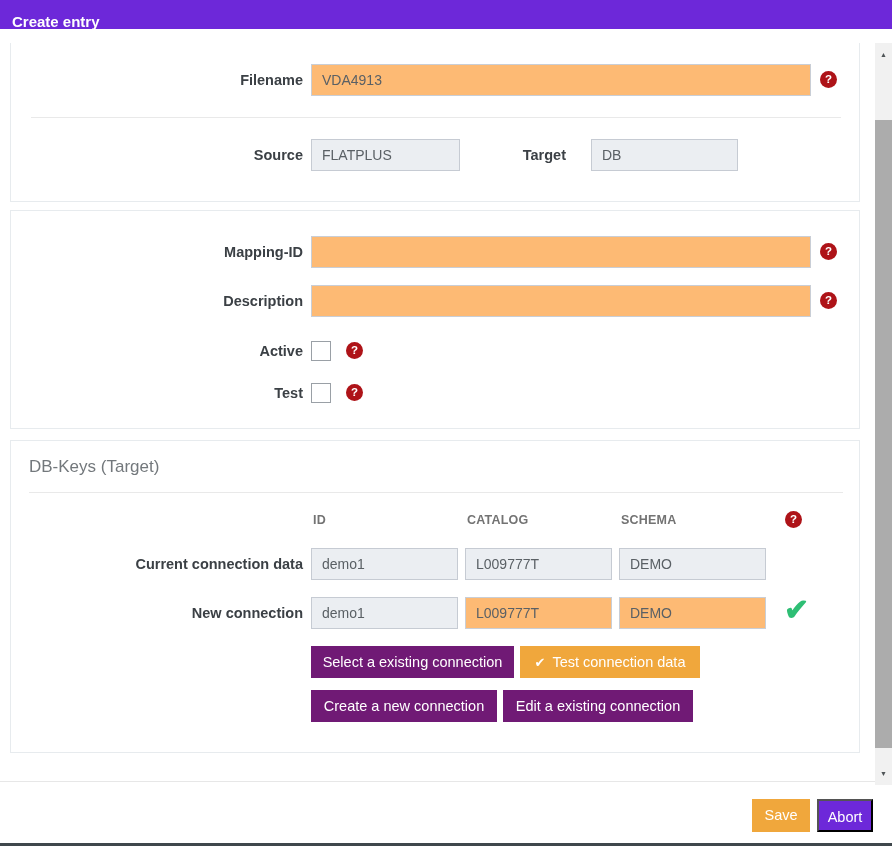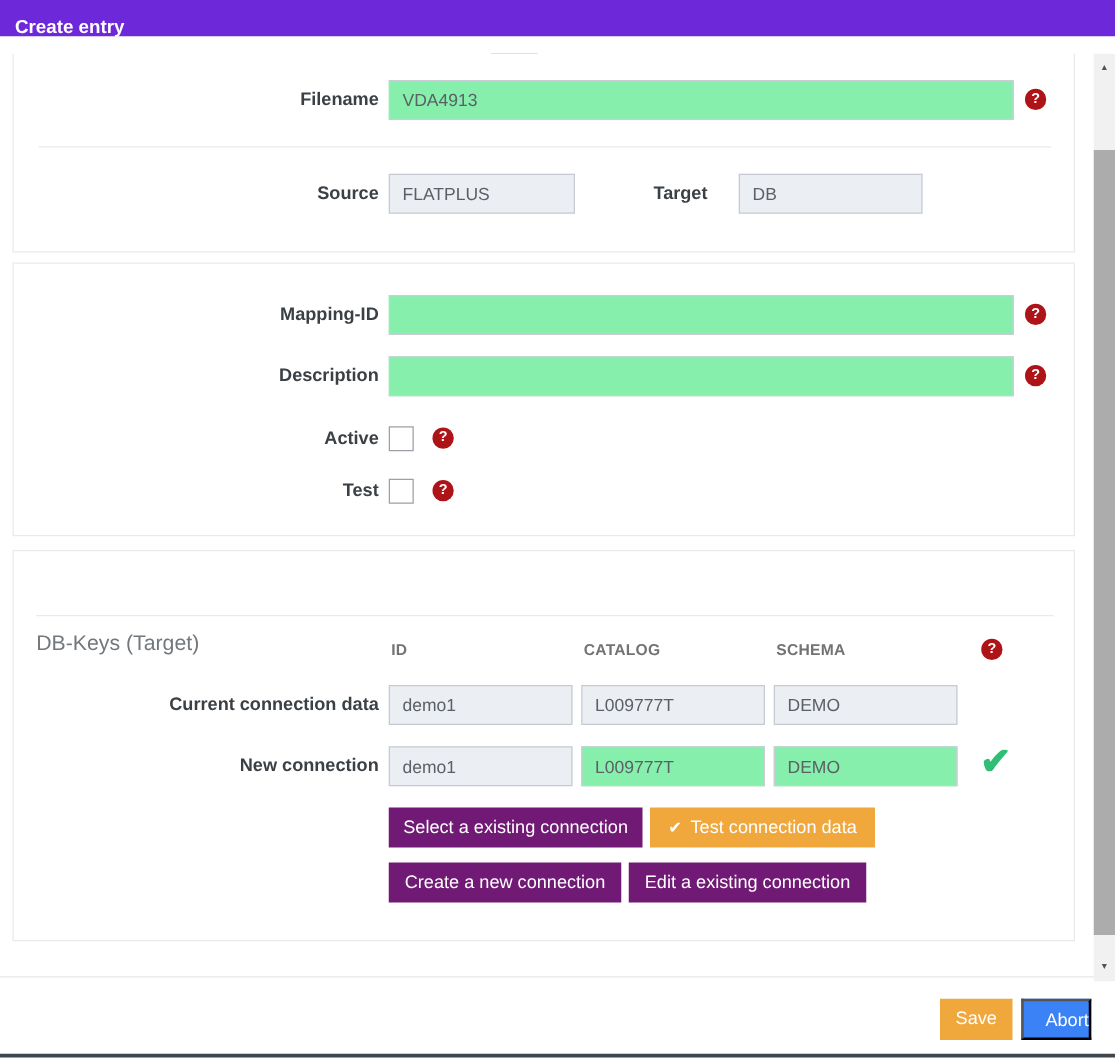--- a/index.html
+++ b/index.html
@@ -17,21 +17,21 @@
 
   
   .panel { position:absolute; left:10px; width:850px; background:#fff;
            border:1px solid #E7EBEE; }
   .panel1 { top:43px; height:159px; border-top:none; }
   .panel2 { top:210px; height:219px; }
   .panel3 { top:440px; height:313px; }
 
   .lbl { position:absolute; left:12px; width:280px; height:32px; line-height:32px;
          text-align:right; font-size:14.5px; font-weight:bold; color:#3B4045; }
-  .inp { position:absolute; height:32px; border:1px solid #C9CED6; background:#86efac;
+  .inp { position:absolute; height:32px; border:1px solid #C9CED6; background:#fdba74;
          font-family:inherit; font-size:14px; color:#5A6065; padding:0 10px; outline:none; }
   .inp.disabled { background:#EBEEF2; border-color:#C6CBD3; }
   .divider { position:absolute; border-top:1px solid #E9E9E9; height:0; }
   .help { position:absolute; width:17px; height:17px; border-radius:50%;
           background:#AE1318; color:#fff; font-size:11.5px; font-weight:bold;
           text-align:center; line-height:17px; cursor:pointer; }
   .cb { position:absolute; width:20px; height:20px; background:#fff;
         border:1px solid #9AA0A6; cursor:pointer; }
 
   .section-heading { position:absolute; font-size:17px; color:#73787C; }
@@ -45,21 +45,21 @@
          font-family:inherit; }
   .btn-gray { background:#701a75; }
   .btn-orange { background:#F0A73C; }
   .btn-icon { font-size:13px; margin-right:7px; }
 
   
   .footer-divider { position:absolute; left:0; top:781px; width:892px; height:1px;
                     background:#E7E7E7; }
   .btn-save { left:752px; top:799px; width:58px; height:33px; line-height:33px; }
   .btn-abort { position:absolute; left:817px; top:799px; width:56px; height:33px;
-               line-height:33px; text-align:right; background:#3b82f6; color:#fff;
+               line-height:33px; text-align:center; background:#6d28d9; color:#fff;
                font-size:14.5px; cursor:pointer; }
   .bottom-bar { position:absolute; left:0; top:843px; width:892px; height:3px;
                 background:#3F474C; }
 
   
   .scrollbar { position:absolute; left:875px; top:43px; width:17px; height:742px;
                background:#F1F1F1; }
   .scroll-arrow { position:absolute; left:0; width:17px; height:15px; text-align:center;
                   font-size:7px; line-height:15px; color:#4F5457; cursor:pointer; }
   .scroll-up { top:4px; }
@@ -102,21 +102,21 @@
     <div class="lbl" style="top:124px;">Active</div>
     <div class="cb" style="left:300px; top:130px;"></div>
     <div class="help" style="left:335px; top:131px;">?</div>
 
     <div class="lbl" style="top:166px;">Test</div>
     <div class="cb" style="left:300px; top:172px;"></div>
     <div class="help" style="left:335px; top:173px;">?</div>
   </div>
 
   <div class="panel panel3">
-    <div class="section-heading" style="left:18px; top:16px;margin-top:48px;">DB-Keys (Target)</div>
+    <div class="section-heading" style="left:18px; top:16px;">DB-Keys (Target)</div>
     <div class="divider" style="left:18px; top:51px; width:814px;"></div>
 
     <div class="col-head" style="left:302px; top:72px;">ID</div>
     <div class="col-head" style="left:456px; top:72px;">CATALOG</div>
     <div class="col-head" style="left:610px; top:72px;">SCHEMA</div>
     <div class="help" style="left:774px; top:70px;">?</div>
 
     <div class="lbl" style="top:107px;">Current connection data</div>
     <input class="inp disabled" style="left: 300px; top: 107px; width: 147px;" type="text" disabled="" value="demo1">
     <input class="inp disabled" style="left: 454px; top: 107px; width: 147px;" type="text" disabled="" value="L009777T">

